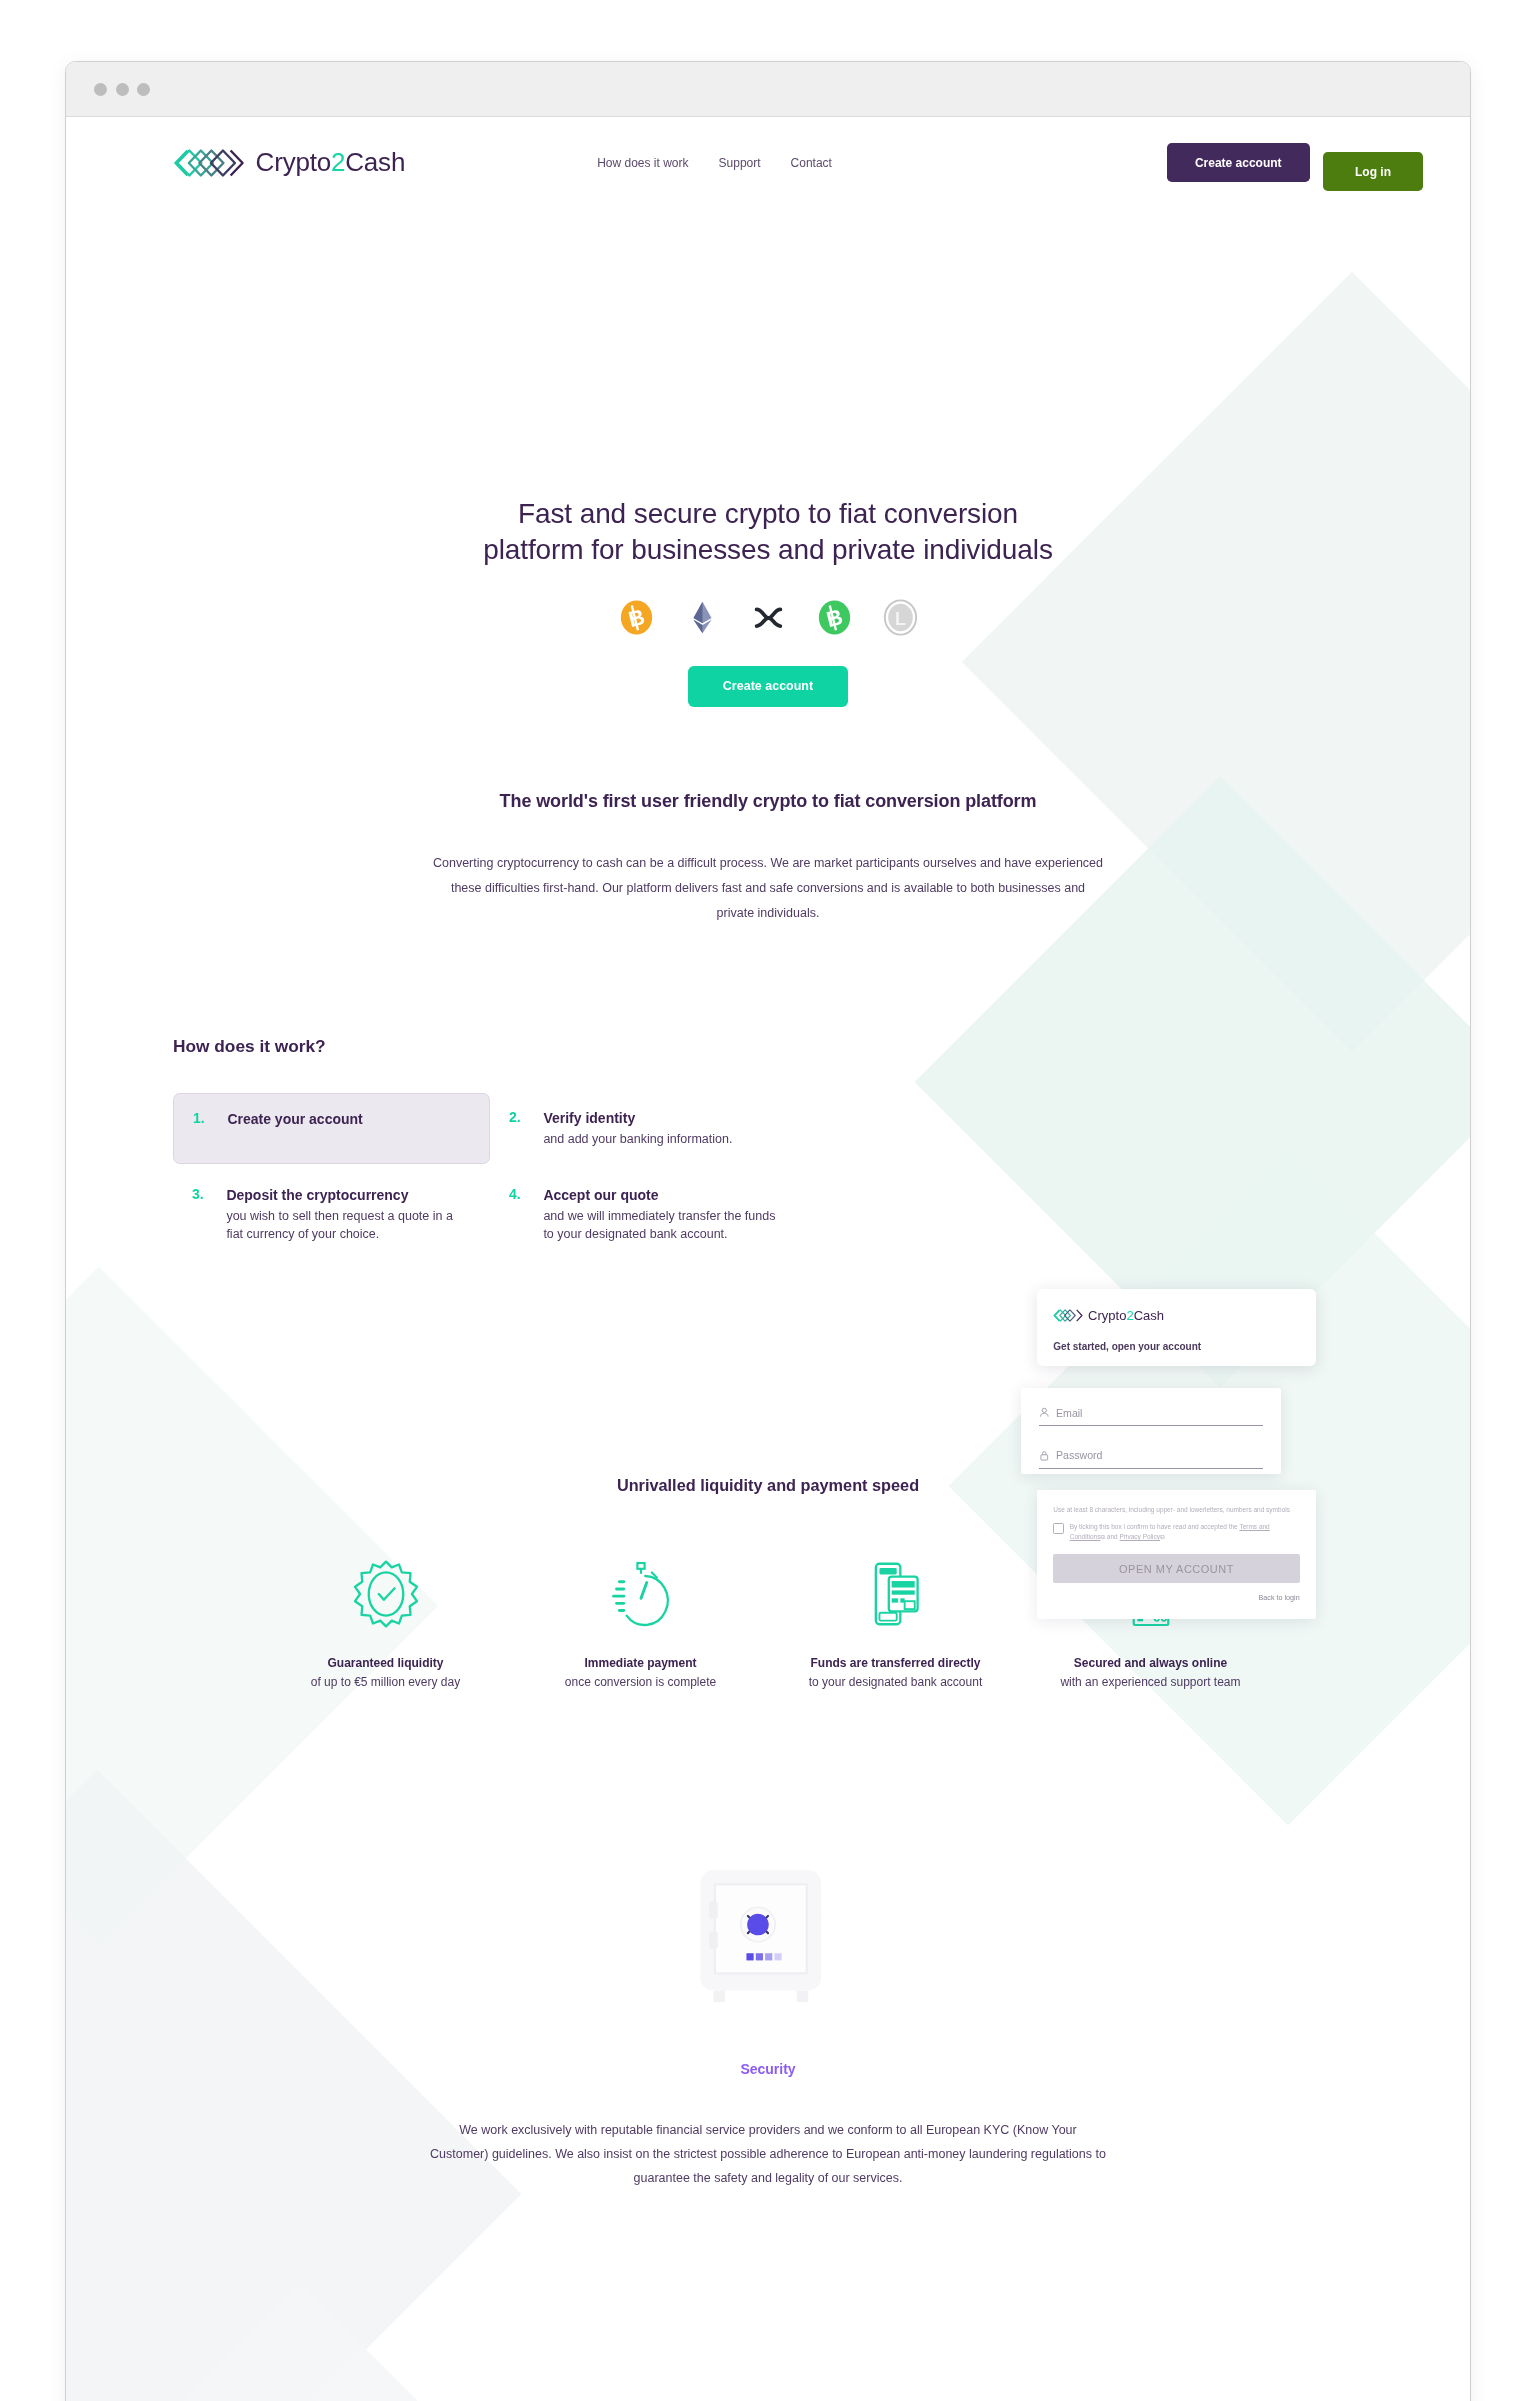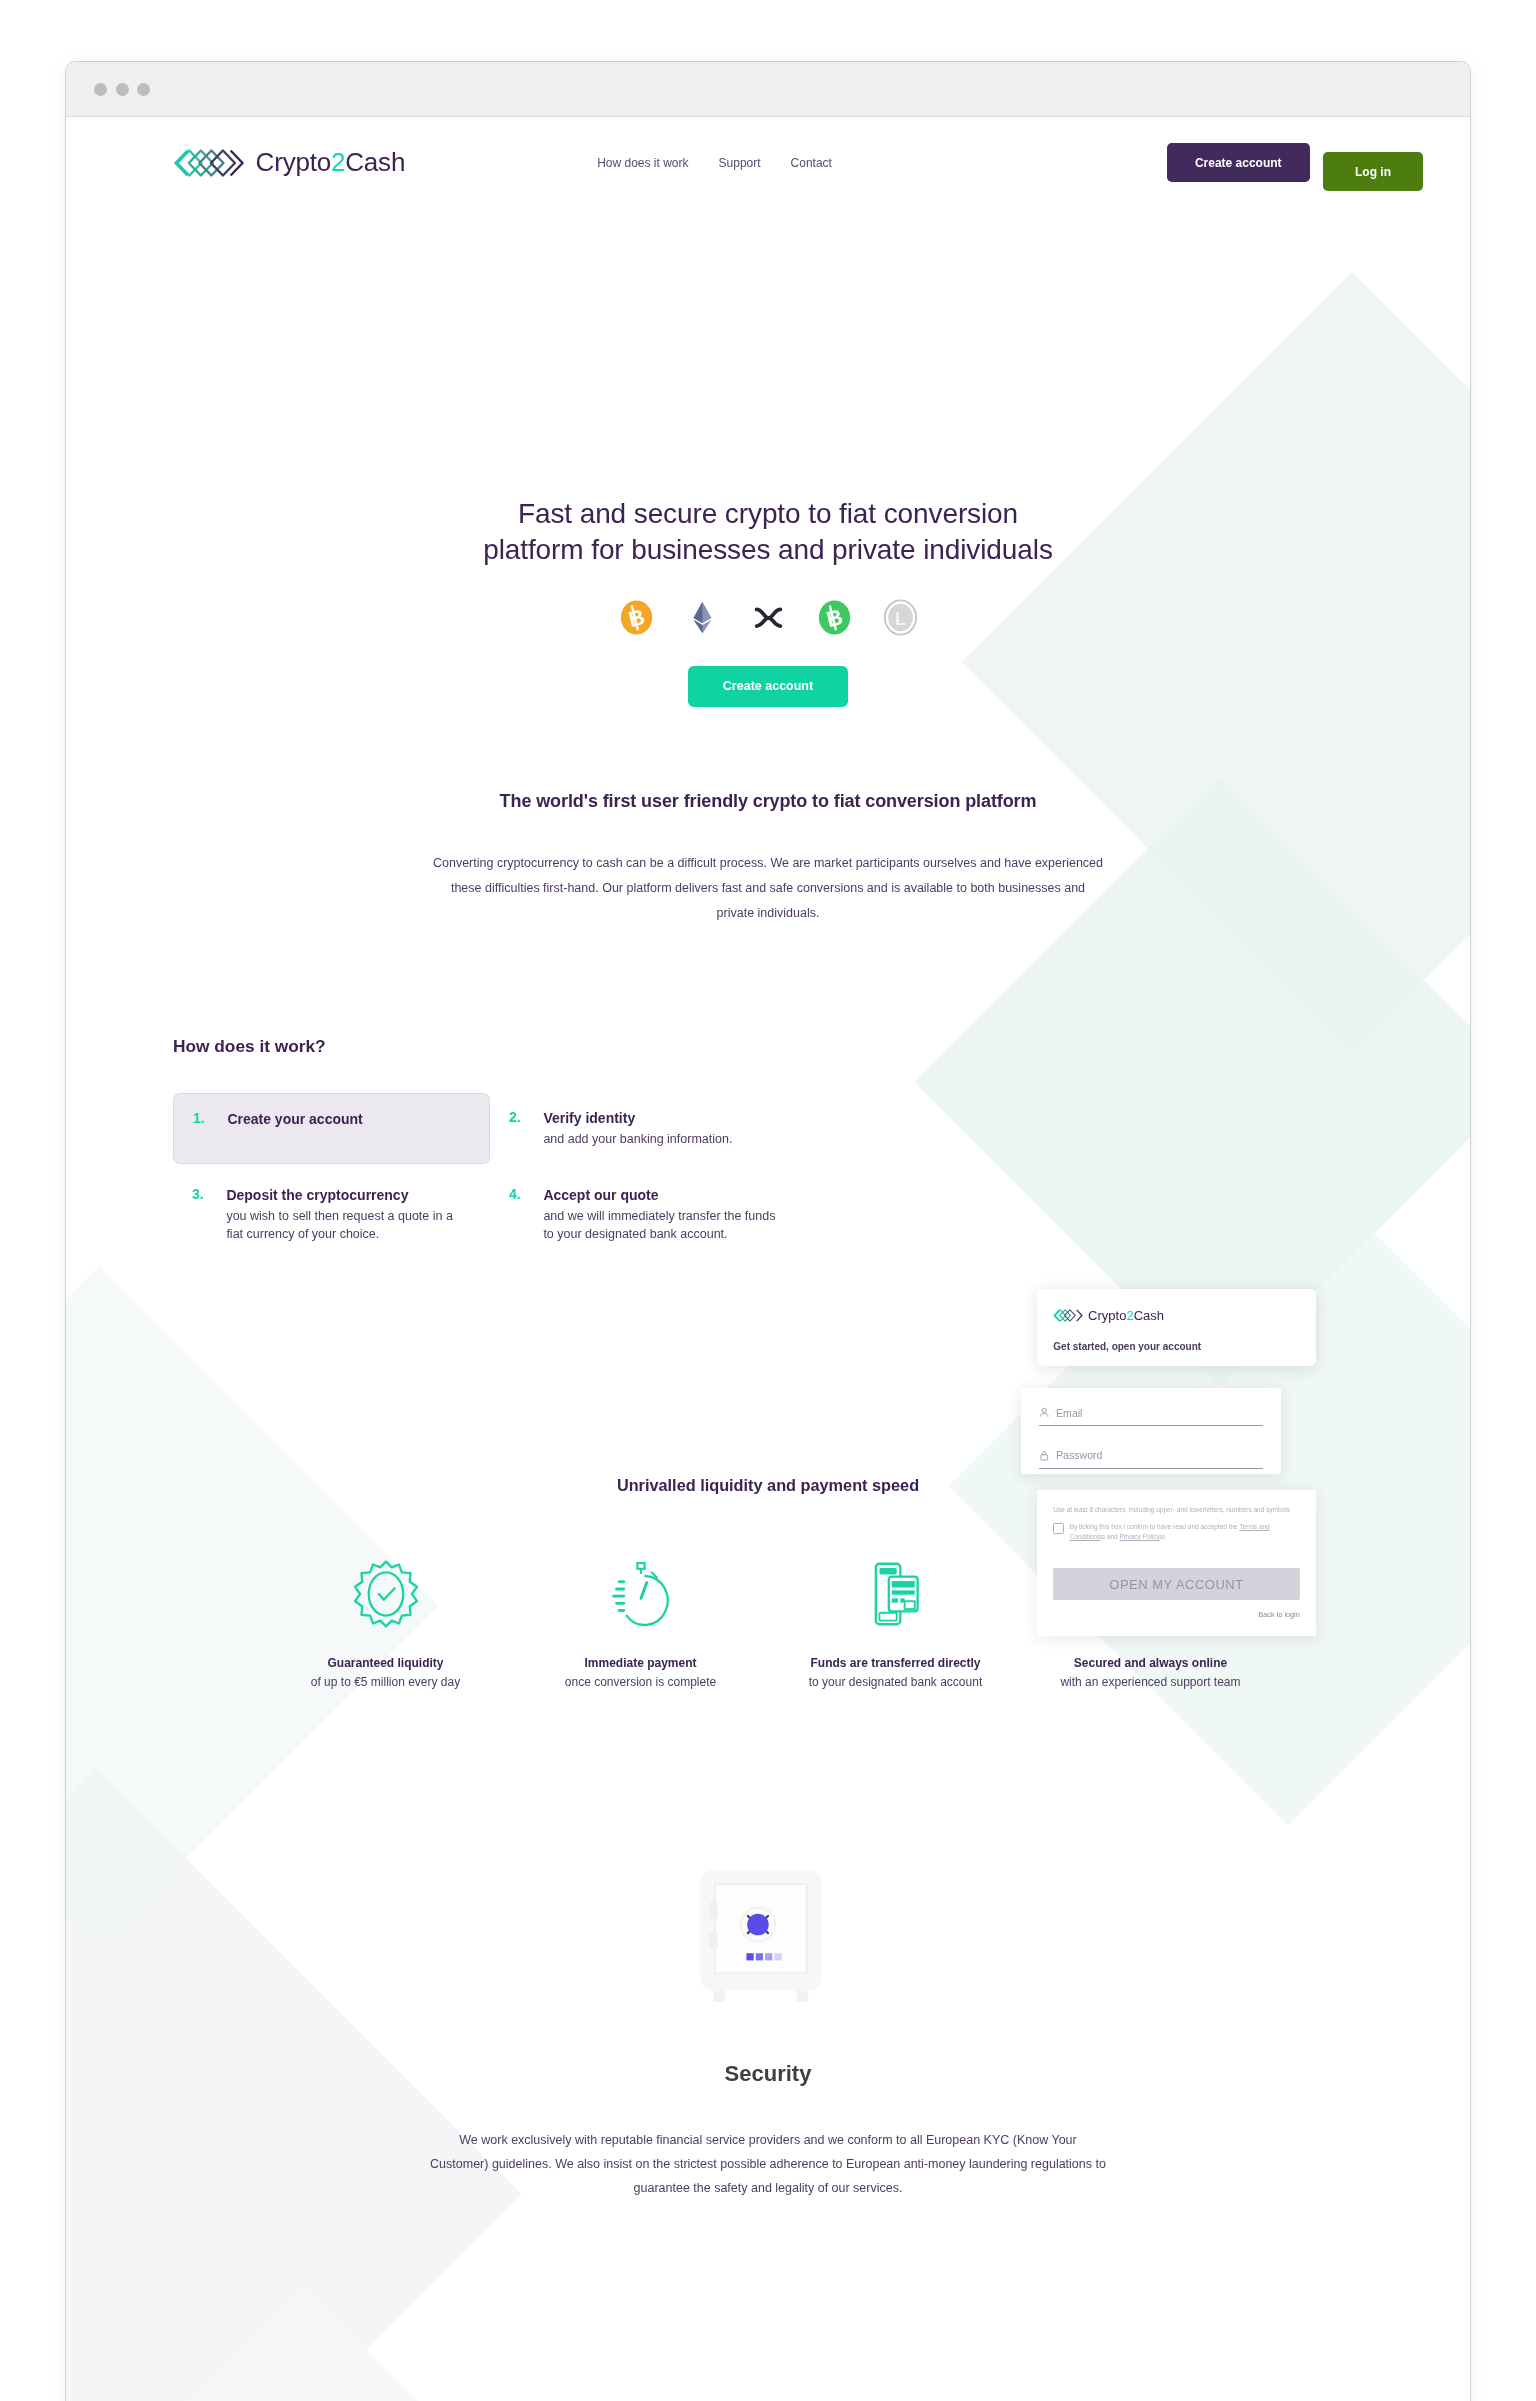--- a/index.html
+++ b/index.html
@@ -174,42 +174,42 @@
     margin-top: 16.3px; background:#fff;
     box-shadow: 0 2.9px 14.4px rgba(60,35,80,.10);
     padding: 14.4px 16.3px 17.3px; border-radius: 1.9px;
   }
   .mock-hint { font-size: 6.5px; color:#b3adbb; line-height:1.5; }
   .mock-check { display:flex; gap: 5.8px; margin-top: 7.7px; align-items:flex-start; }
   .mock-box { width: 10.6px; height: 10.6px; border: 1px solid #b3adbb; border-radius:1.4px; flex:none; margin-top: 1px; }
   .mock-check-text { font-size: 6.5px; color:#b3adbb; line-height:1.55; }
   .mock-check-text u { text-decoration: underline; }
   .mock-btn {
-    margin-top: 26px; width: 100%;
+    margin-top: 12px; width: 100%;
     background:#d6d2db; color:#9a93a3; border:none; border-radius:1.9px;
-    font-size: 13px; letter-spacing: 0.5px; padding: 8.6px 0; cursor:pointer;
+    font-size: 11px; letter-spacing: 0.5px; padding: 8.6px 0; cursor:pointer;
     font-family:"Liberation Sans", sans-serif; text-align:center;
   }
   .mock-back { margin-top: 9.6px; text-align:right; font-size: 7.2px; color:#8d8698; }
 
   
   .features { position:relative; z-index:4; margin-top: 211px; text-align:center; }
   .features h2 { font-size: 16.3px; color:#3d2352; }
   .feature-row { margin-top: 53px; display:flex; justify-content:center; gap: 29px; padding: 0 173px; }
   .feature { width: 226px; }
   .feature-icon { height: 91px; display:flex; align-items:center; justify-content:center; }
   .feature-icon svg { width: 72px; height: 72px; }
   .feature-title { margin-top: 16.3px; font-size: 12px; font-weight:bold; color:#3d2352; line-height:1.3; }
   .feature-sub { margin-top: 3.8px; font-size: 12px; color:#4f3a63; line-height:1.3; }
 
   
   .security { position:relative; z-index:4; margin-top: 173px; text-align:center; }
   .safe { display:flex; justify-content:center; }
   .safe svg { width: 158px; height: 144px; }
-  .security h2 { margin-top: 53px; font-size: 22px; color:#404040; }
+  .security h2 { margin-top: 53px; font-size: 14px; color:#8b5cf6; }
   .security p {
     margin: 41px auto 0; width: 677px;
     font-size: 12.5px; line-height: 1.95; color:#4f3a63;
   }
 </style>
 </head>
 <body>
 
 <div class="page">
   <div class="browser">

